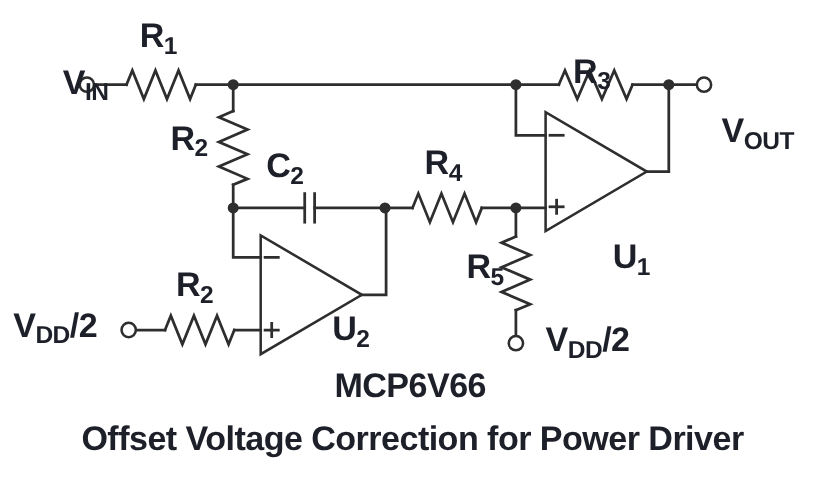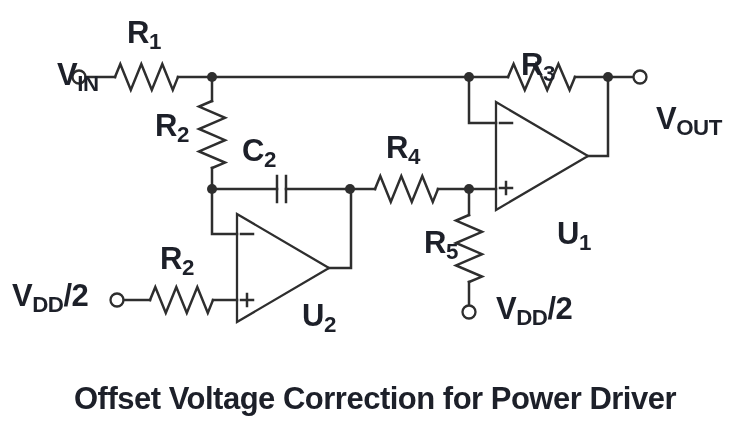--- a/index.html
+++ b/index.html
@@ -192,22 +192,23 @@
 
   <div class="lbl" style="left:386px; top:132px;"><span>R</span><span class="sub">4</span></div>
 
   <div class="lbl" style="left:424px; top:227px;"><span>R</span><span class="sub">5</span></div>
 
   <div class="lbl" style="left:557px; top:179px;margin-top:39px;"><span>U</span><span class="sub">1</span></div>
 
 
   <div class="lbl" style="left:160px; top:243px;"><span>R</span><span class="sub">2</span></div>
 
-  <div class="lbl" style="left:302px; top:300px;"><span>U</span><span class="sub">2</span></div>
-
+  <div class="lbl" style="left:302px; top:283px;"><span>U</span><span class="sub">2</span></div>
+
+  <div class="lbl" style="left:304px; top:335px;">MCP6V66</div>
 
   <div class="lbl" style="left:12px; top:280px;"><span>V</span><span class="sub">DD</span><span>/2</span></div>
 
   <div class="lbl" style="left:496px; top:293px;"><span>V</span><span class="sub">DD</span><span>/2</span></div>
 
   <div class="caption">Offset Voltage Correction for Power Driver</div>
 
 </div>
 
 </body></html>

